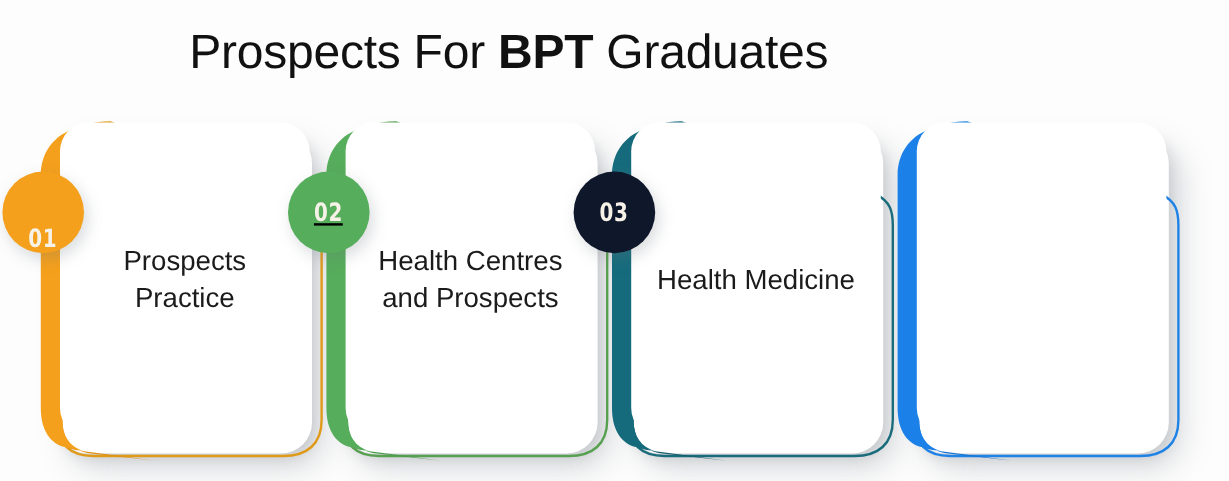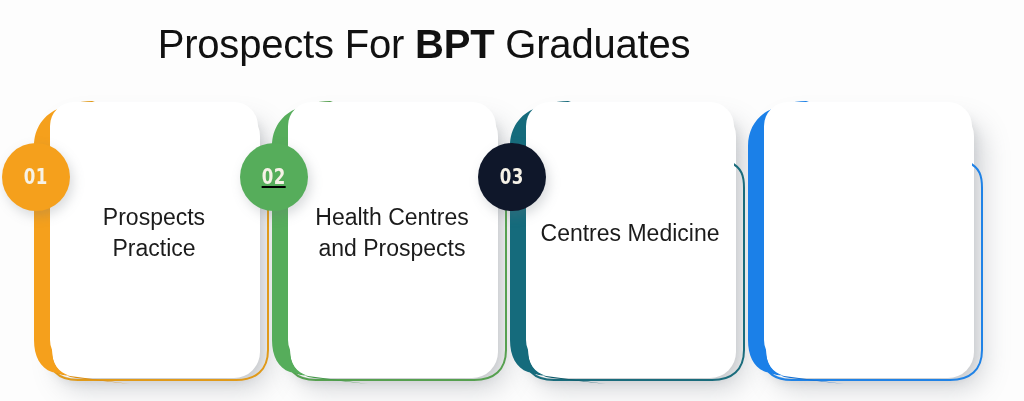--- a/index.html
+++ b/index.html
@@ -156,21 +156,21 @@
         <path d="M 34 56 C 34 28, 46 14, 74 14 L 236 74 C 248 80, 250 88, 250 100 L 250 262 C 250 282, 238 292, 218 292 L 60 292 C 40 292, 30 282, 30 262 L 30 120" fill="none" stroke="#e09a1a" stroke-width="2" stroke-linecap="round"></path>
       </svg>
       <svg class="ribbon" viewBox="0 0 260 313">
         <path d="M 52 24 C 40 32, 34 44, 34 62 L 34 262 C 34 278, 42 288, 58 290 L 112 296 L 52 288 C 30 286, 18 272, 18 252 L 18 60 C 18 42, 28 30, 44 24 Z" fill="#dd8f12"></path>
         <path d="M 56 20 C 42 28, 34 42, 34 62 L 34 262 C 34 276, 40 284, 52 288 L 34 284 C 22 280, 16 268, 16 252 L 16 58 C 16 40, 26 26, 42 20 Z" fill="#f5a01c"></path>
       </svg>
       <div class="panel"></div>
       <div class="panel-text">
         <div class="panel-label">Prospects Practice</div>
       </div>
-      <div class="badge" style="background: rgb(245, 160, 28);">
+      <div class="badge" style="background: rgb(245, 160, 28); align-items: flex-end;">
         <span class="badge-num">01</span>
       </div>
     </div>
     <div class="card-unit" style="left: 256px;">
       <div class="card-shadow"></div>
       <svg class="outline" viewBox="0 0 260 313">
         <path d="M 34 56 C 34 28, 46 14, 74 14 L 236 74 C 248 80, 250 88, 250 100 L 250 262 C 250 282, 238 292, 218 292 L 60 292 C 40 292, 30 282, 30 262 L 30 120" fill="none" stroke="#56a050" stroke-width="2" stroke-linecap="round"></path>
       </svg>
       <svg class="ribbon" viewBox="0 0 260 313">
         <path d="M 52 24 C 40 32, 34 44, 34 62 L 34 262 C 34 278, 42 288, 58 290 L 112 296 L 52 288 C 30 286, 18 272, 18 252 L 18 60 C 18 42, 28 30, 44 24 Z" fill="#479a4c"></path>
@@ -188,21 +188,21 @@
       <div class="card-shadow"></div>
       <svg class="outline" viewBox="0 0 260 313">
         <path d="M 34 56 C 34 28, 46 14, 74 14 L 236 74 C 248 80, 250 88, 250 100 L 250 262 C 250 282, 238 292, 218 292 L 60 292 C 40 292, 30 282, 30 262 L 30 120" fill="none" stroke="#1a6c7c" stroke-width="2" stroke-linecap="round"></path>
       </svg>
       <svg class="ribbon" viewBox="0 0 260 313">
         <path d="M 52 24 C 40 32, 34 44, 34 62 L 34 262 C 34 278, 42 288, 58 290 L 112 296 L 52 288 C 30 286, 18 272, 18 252 L 18 60 C 18 42, 28 30, 44 24 Z" fill="#0f5b6b"></path>
         <path d="M 56 20 C 42 28, 34 42, 34 62 L 34 262 C 34 276, 40 284, 52 288 L 34 284 C 22 280, 16 268, 16 252 L 16 58 C 16 40, 26 26, 42 20 Z" fill="#156b7c"></path>
       </svg>
       <div class="panel"></div>
       <div class="panel-text">
-        <div class="panel-label">Centres Medicine</div>
+        <div class="panel-label">Health Medicine</div>
       </div>
       <div class="badge" style="background: #0f172a;">
         <span class="badge-num">03</span>
       </div>
     </div>
     <div class="card-unit" style="left: 732px;">
       <div class="card-shadow"></div>
       <svg class="outline" viewBox="0 0 260 313">
         <path d="M 34 56 C 34 28, 46 14, 74 14 L 236 74 C 248 80, 250 88, 250 100 L 250 262 C 250 282, 238 292, 218 292 L 60 292 C 40 292, 30 282, 30 262 L 30 120" fill="none" stroke="#1f82e6" stroke-width="2" stroke-linecap="round"></path>
       </svg>

